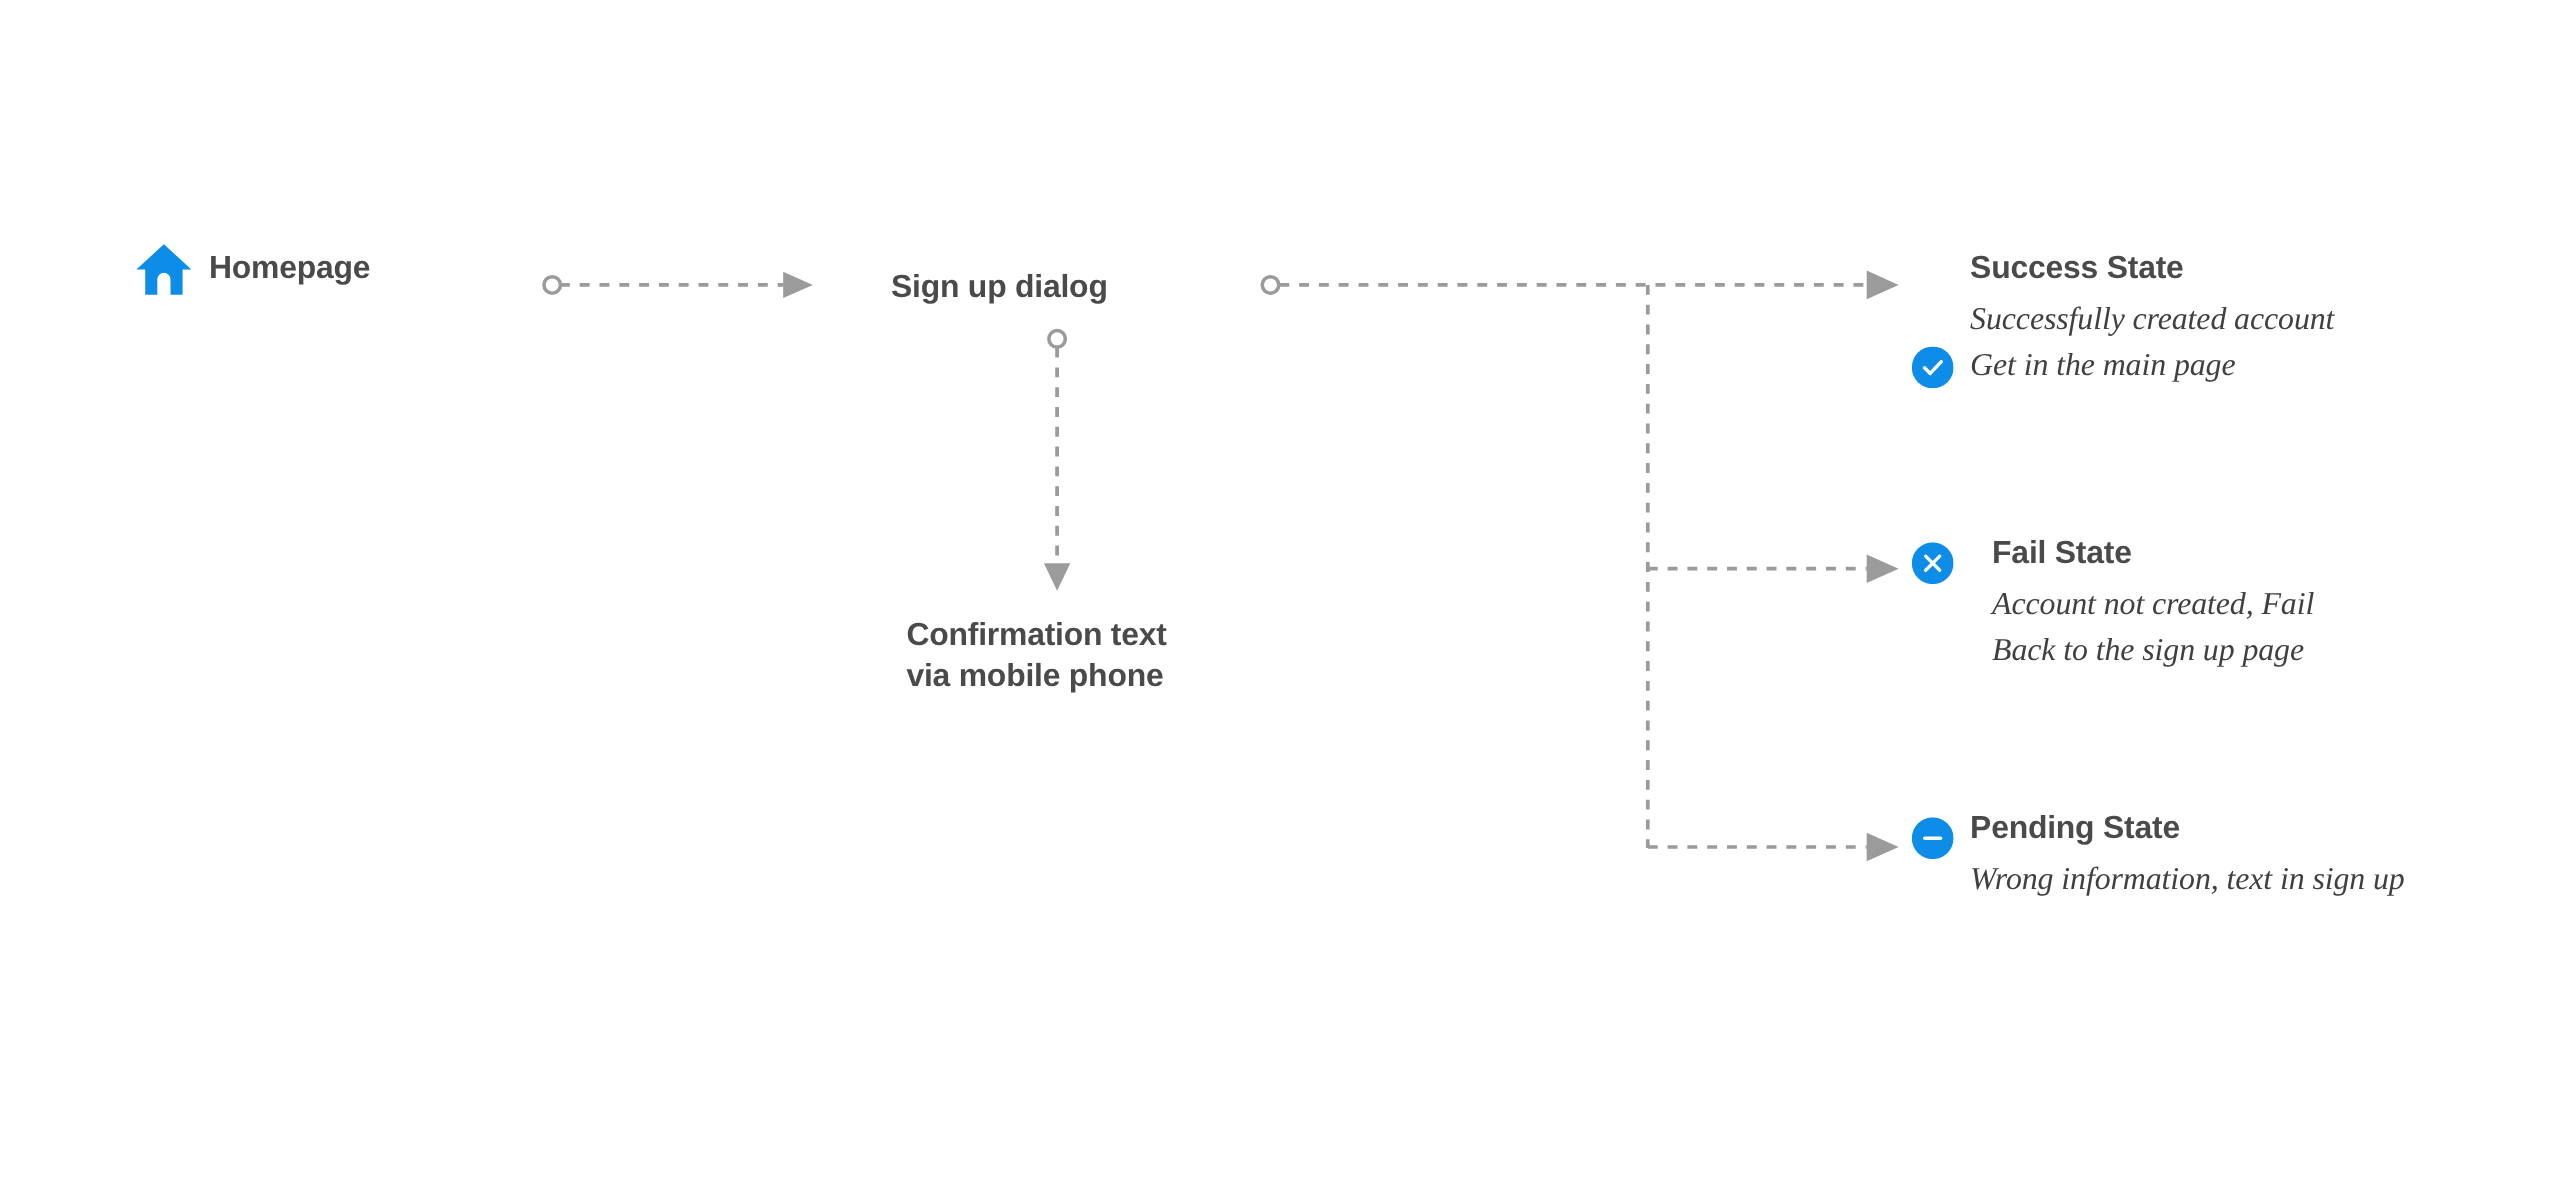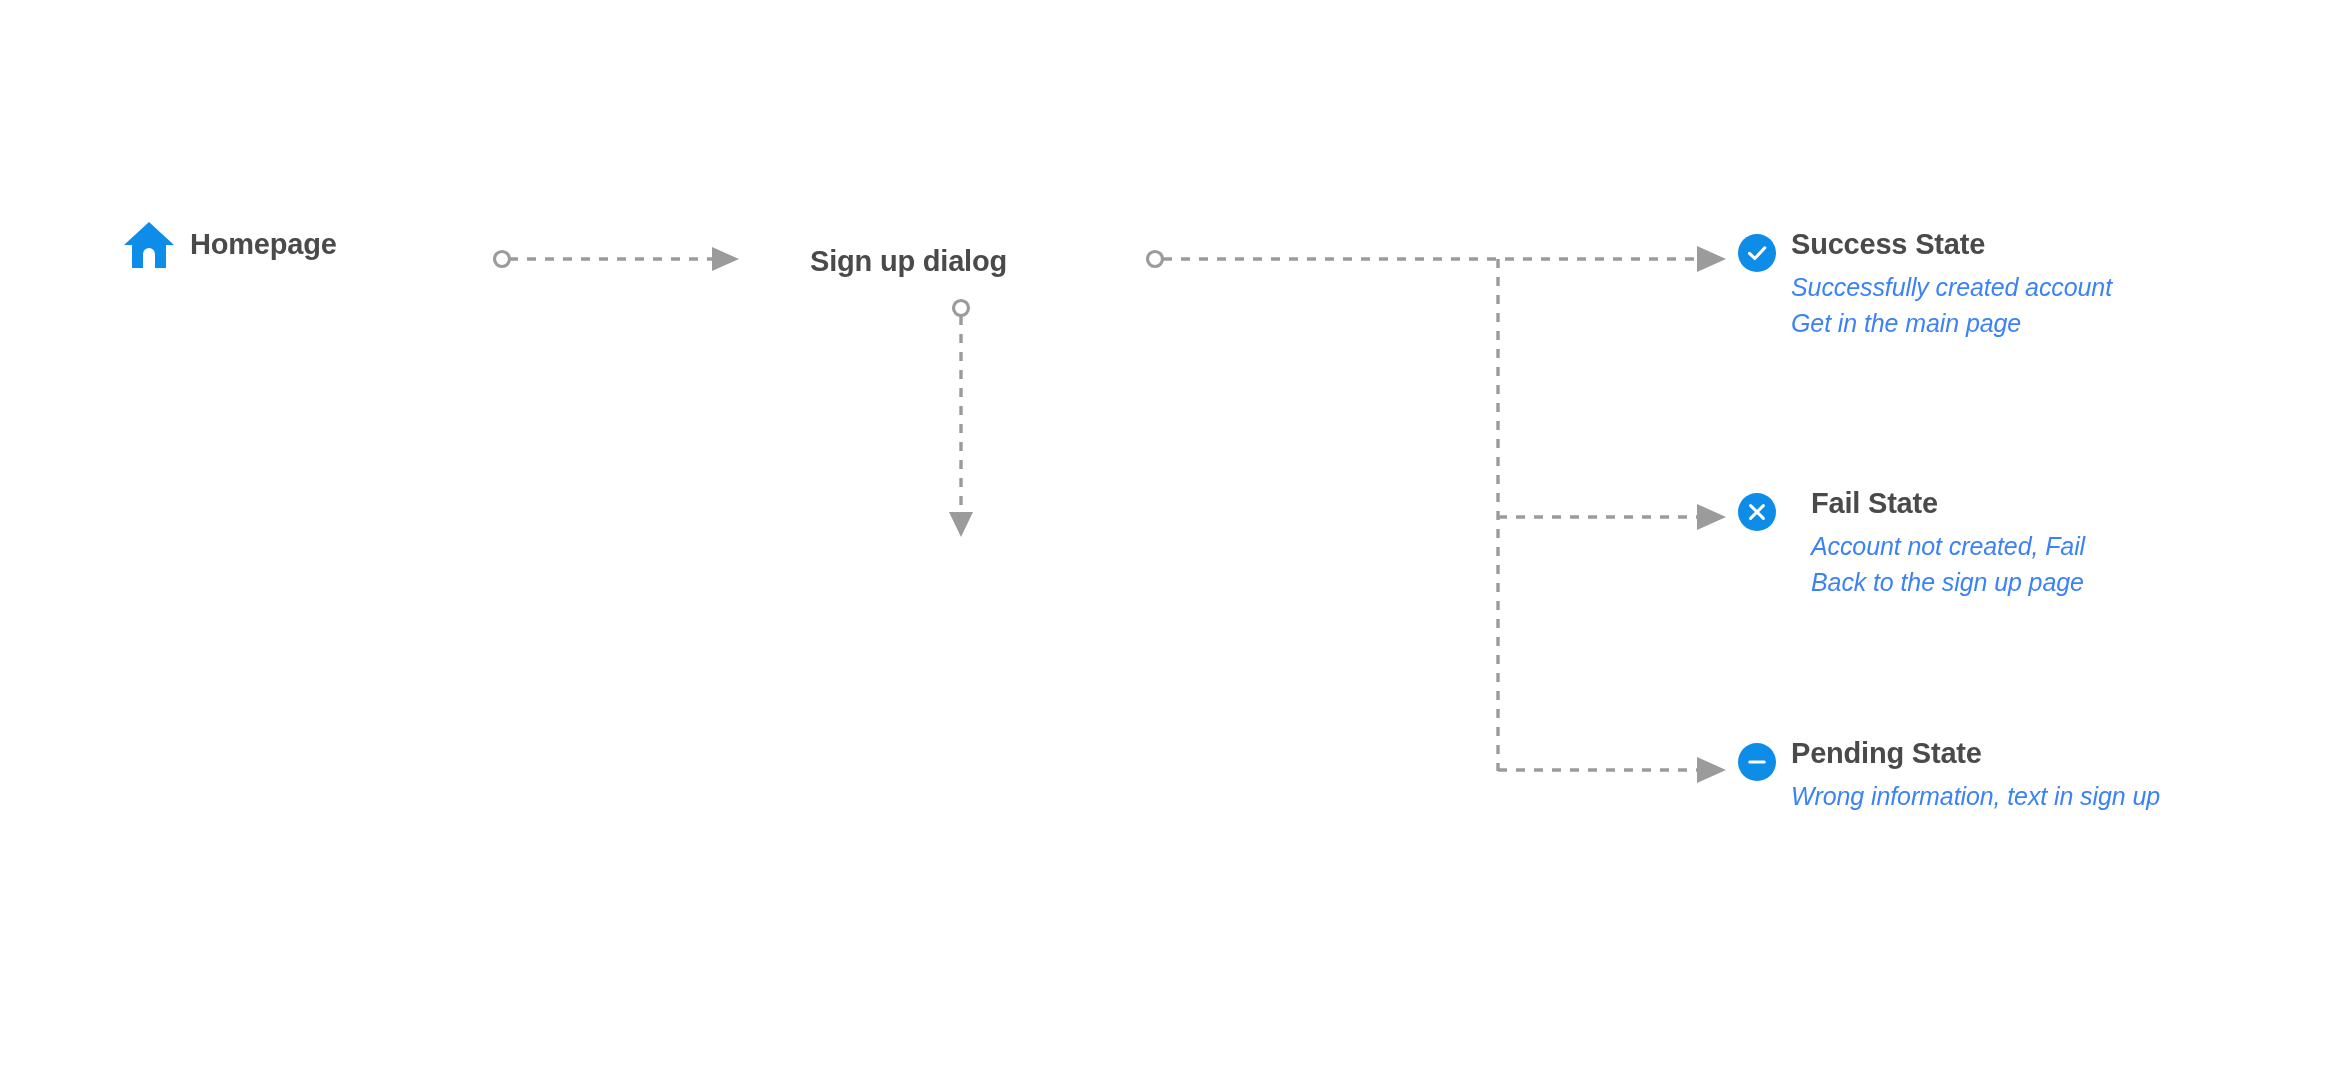--- a/index.html
+++ b/index.html
@@ -26,25 +26,25 @@
   .node-title {
     font-family: "Liberation Sans", sans-serif;
     font-weight: bold;
     font-size: 29px;
     line-height: 1.15;
     color: #4a4a4a;
     white-space: pre-line;
     letter-spacing: -0.2px;
   }
   .node-desc {
-    font-family: Liberation Sans, sans-serif;
+    font-family: Liberation Serif, serif;
     font-style: italic;
-    font-size: 25px;
+    font-size: 29px;
     line-height: 1.42;
-    color: #3b82f6;
+    color: #404040;
     white-space: pre-line;
     letter-spacing: -0.1px;
     margin-top: 9px;
   }
 
   
   #homepage-node {
     left: 122px;
     top: 218px;
     align-items: center;
@@ -63,21 +63,21 @@
   
   .state-node { align-items: flex-start; }
   .state-icon {
     width: 38px;
     height: 38px;
     flex: none;
     margin-top: 6px;
   }
   .state-text { margin-left: 15px; }
 
-  #success-node { left: 1738px; top: 228px; }
+  #success-node { left: 1738px; top: 228px; align-items: flex-end; }
   #fail-node    { left: 1738px; top: 487px; gap: 20px; }
   #pending-node { left: 1738px; top: 737px; }
 
   
   #connectors {
     position: absolute;
     left: 0;
     top: 0;
     width: 2336px;
     height: 1076px;
@@ -138,20 +138,24 @@
     <svg class="home-icon" viewBox="0 0 54 54">
       <path fill="#0d8ce8" d="M27 4 L52 27 L44 27 L44 50 L33 50 L33 36 A6 6 0 0 0 21 36 L21 50 L10 50 L10 27 L2 27 Z"></path>
     </svg>
     <div class="node-title">Homepage</div>
   </div>
 
   <div class="node" id="signup-node">
     <div class="node-title">Sign up dialog</div>
   </div>
 
+  <div class="node" id="confirmation-node">
+    <div class="node-title">Confirmation text
+via mobile phone</div>
+  </div>
 
   <div class="node state-node" id="success-node">
     <svg class="state-icon" viewBox="0 0 38 38">
       <circle cx="19" cy="19" r="19" fill="#0d8ce8"></circle>
       <path d="M11.5 19.4 L16.8 24.5 L26.8 13.8" fill="none" stroke="#ffffff" stroke-width="3.1" stroke-linecap="round" stroke-linejoin="round"></path>
     </svg>
     <div class="state-text">
       <div class="node-title">Success State</div>
       <div class="node-desc">Successfully created account
 Get in the main page</div>

